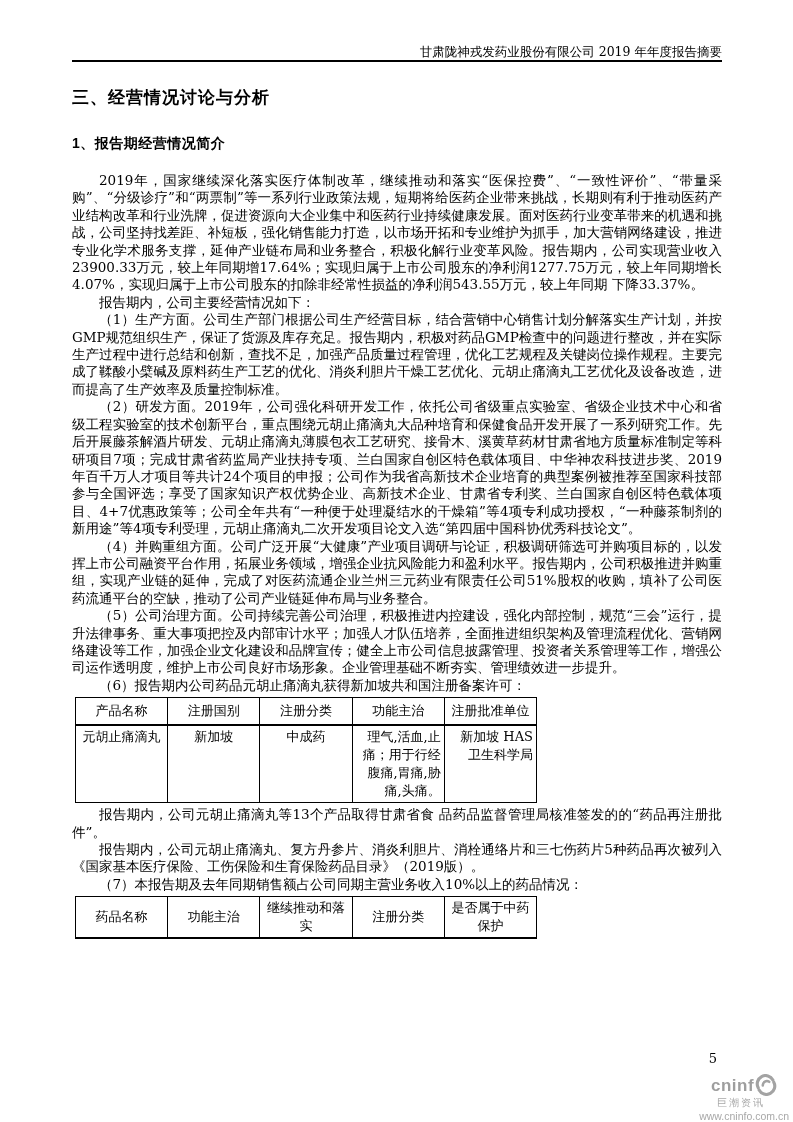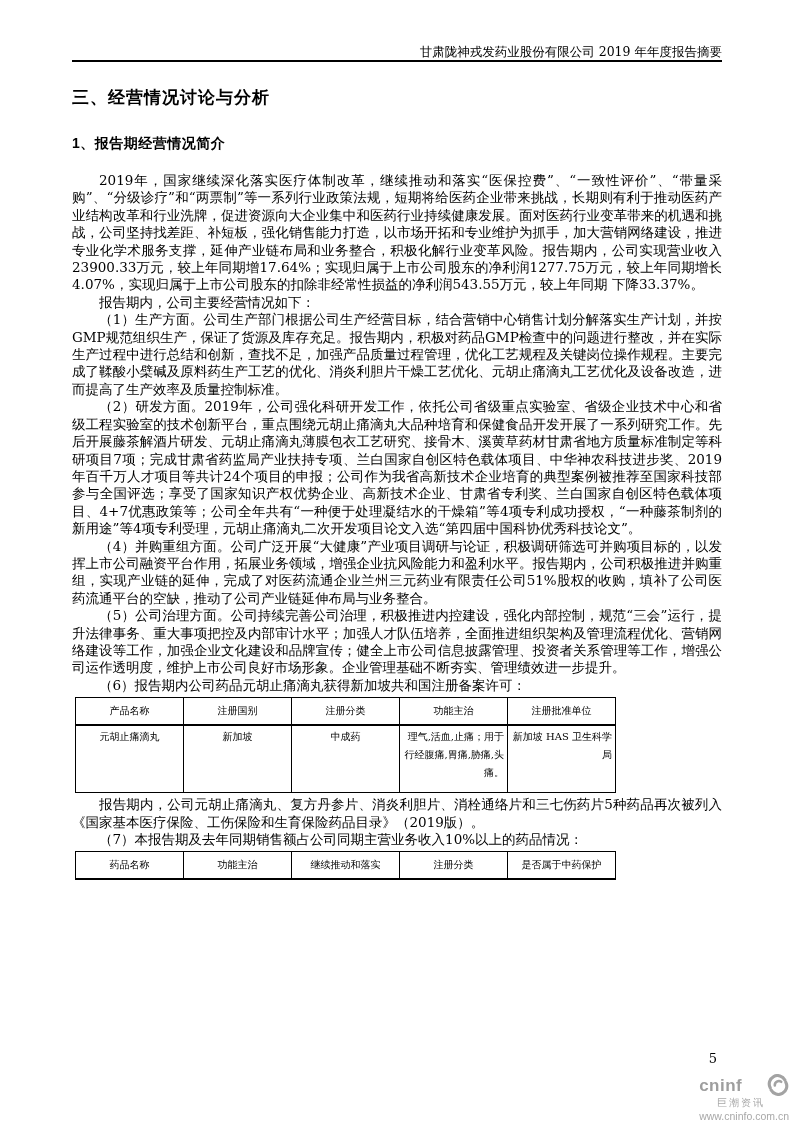--- a/index.html
+++ b/index.html
@@ -46,24 +46,24 @@
   }
   .body-text p {
     font-size: 13.5px;
     line-height: 17.4px;
     text-align: justify;
     text-indent: 2em;
     margin: 0;
   }
   table.doc-table {
     border-collapse: collapse;
-    width: 541px;
+    width: 462px;
     margin: 3px 0 3px 3px;
     table-layout: fixed;
-    font-size: 10px;
+    font-size: 13px;
   }
   table.doc-table th, table.doc-table td {
     border: 1.5px solid #000;
     padding: 2px 3px;
     font-weight: normal;
     line-height: 18px;
     overflow: hidden;
   }
   table.doc-table th {
     text-align: center;
@@ -87,21 +87,21 @@
     top: 1074px;
     right: 4px;
     text-align: right;
     color: #a3a3a3;
     font-family: "Liberation Sans", "DejaVu Sans", sans-serif;
     line-height: 1;
   }
   .logo-row {
     display: flex;
     align-items: center;
-    justify-content: space-between;
+    justify-content: center;
     gap: 1px;
   }
   .logo-brand {
     font-weight: bold;
     font-size: 17px;
     color: #9e9e9e;
     letter-spacing: 0.5px;
   }
   .logo-swirl { width: 22px; height: 22px; display: block; }
   .logo-cn {
@@ -151,20 +151,21 @@
           <tr>
             <td class="c">元胡止痛滴丸</td>
             <td class="c">新加坡</td>
             <td class="c">中成药</td>
             <td class="l">理气,活血,止痛；用于行经腹痛,胃痛,胁痛,头痛。</td>
             <td class="l">新加坡 HAS 卫生科学局</td>
           </tr>
         </tbody>
       </table>
 
+      <p>报告期内，公司元胡止痛滴丸等13个产品取得甘肃省食 品药品监督管理局核准签发的的“药品再注册批件”。</p>
       <p>报告期内，公司元胡止痛滴丸、复方丹参片、消炎利胆片、消栓通络片和三七伤药片5种药品再次被列入《国家基本医疗保险、工伤保险和生育保险药品目录》（2019版）。</p>
       <p>（7）本报告期及去年同期销售额占公司同期主营业务收入10%以上的药品情况：</p>
 
       <table class="doc-table">
         <thead>
           <tr>
             <th>药品名称</th>
             <th>功能主治</th>
             <th>继续推动和落实</th>
             <th>注册分类</th>

